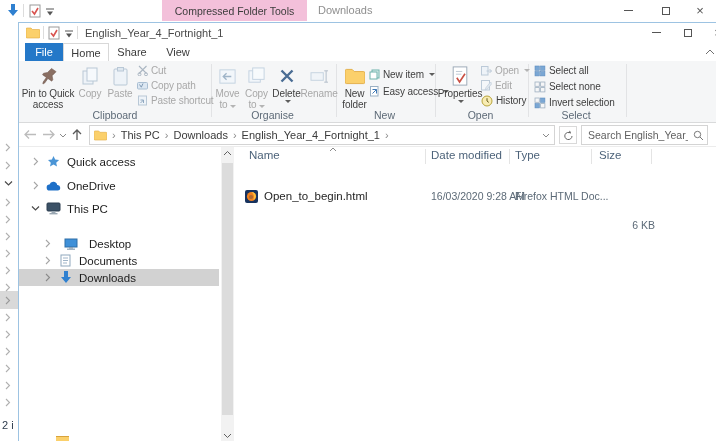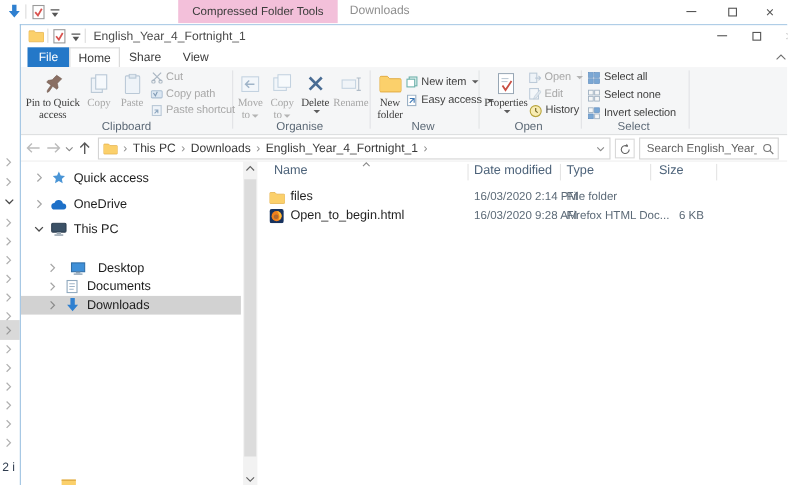--- a/index.html
+++ b/index.html
@@ -39,21 +39,21 @@
   .tab-active{background:#fff;border:1px solid #d8d8d8;border-bottom:none;}
 
   
   .ribbon{left:0;top:38px;width:100%;height:62px;background:#f5f6f7;border-bottom:1px solid #d9dadb;}
   .rdiv{position:absolute;top:3px;height:53px;width:1px;background:#e2e3e5;}
   .rgroup{position:absolute;top:0;height:61px;}
   .glabel{position:absolute;bottom:1px;left:0;right:2px;text-align:center;font-size:10.5px;color:#5d6a77;}
   .bigrow{position:absolute;top:2px;left:0;display:flex;align-items:flex-start;}
   .bigbtn{display:flex;flex-direction:column;align-items:center;padding-top:1px;}
   .bigbtn .icbox{height:24px;display:flex;align-items:center;}
-  .blbl{font-size:10px;line-height:11px;text-align:center;color:#3f3f3f;letter-spacing:-0.1px;font-family:Liberation Serif, serif;}
+  .blbl{font-size:10px;line-height:11px;text-align:center;color:#3f3f3f;letter-spacing:-0.1px;}
   .blbl.dis{color:#a8a8a8;}
   .stack{position:absolute;}
   .srow{position:absolute;left:0;height:15px;display:flex;align-items:center;gap:3px;white-space:nowrap;}
   .slbl{font-size:10px;color:#3f3f3f;letter-spacing:-0.1px;}
   .slbl.dis{color:#a8a8a8;}
   .arr{display:inline-block;width:0;height:0;border-left:3px solid transparent;border-right:3px solid transparent;
        border-top:3px solid #5d5d5d;margin-left:2px;}
   .arr.dis{border-top-color:#b4b4b4;}
   .pinrot{transform:rotate(35deg);}
 
@@ -680,43 +680,32 @@
         </span>
         <span class="hcell" style="left:12px;">Name</span>
         <span class="hsep" style="left:188px;"></span>
         <span class="hcell" style="left:194px;">Date modified</span>
         <span class="hsep" style="left:272px;"></span>
         <span class="hcell" style="left:278px;">Type</span>
         <span class="hsep" style="left:354px;"></span>
         <span class="hcell" style="left:362px;">Size</span>
         <span class="hsep" style="left:414px;"></span>
 
-        <div class="frow" style="top:24px;">
-          <span class="abs ic" style="left:8px;top:3px;">
-            <svg width="14" height="12" viewBox="0 0 14 12">
-                <path d="M0 2c0-.6.4-1 1-1h4l1.5 1.5H13c.6 0 1 .4 1 1V10c0 .6-.4 1-1 1H1c-.6 0-1-.4-1-1z" fill="#fbd06b" stroke="#e0a93e" stroke-width=".6"></path>
-              </svg>
-          </span>
-          <span class="fcell fname" style="left:27px;">files</span>
-          <span class="fcell fmeta" style="left:194px;">16/03/2020 2:14 PM</span>
-          <span class="fcell fmeta" style="left:278px;">File folder</span>
-          <span class="fcell fmeta fsize" style="left:334px;"></span>
-        </div>
         <div class="frow" style="top:41px;">
           <span class="abs ic" style="left:8px;top:2px;">
             <svg width="13" height="13">
                 <rect width="13" height="13" rx="2" fill="#17325e"></rect>
                 <circle cx="6.5" cy="6.5" r="4.6" fill="#f2811d"></circle>
                 <path d="M6.5 2a4.5 4.5 0 0 1 4.5 4.5A4.8 4.8 0 0 1 8 10a5.5 5.5 0 0 0 1-3.5C8.7 4 7.5 3 6.5 2z" fill="#fbbf3c"></path>
                 <circle cx="6" cy="7" r="2.1" fill="#17325e" opacity=".3"></circle>
               </svg>
           </span>
           <span class="fcell fname" style="left:27px;">Open_to_begin.html</span>
           <span class="fcell fmeta" style="left:194px;">16/03/2020 9:28 AM</span>
           <span class="fcell fmeta" style="left:278px;">Firefox HTML Doc...</span>
-          <span class="fcell fmeta fsize" style="left:323px;">6 KB</span>
+          <span class="fcell fmeta fsize" style="left:338px;margin-top:29px;">6 KB</span>
         </div>
       </div>
 
       <div class="sliver"></div>
     </div>
   </div>
 </div>
 
 </body></html>

